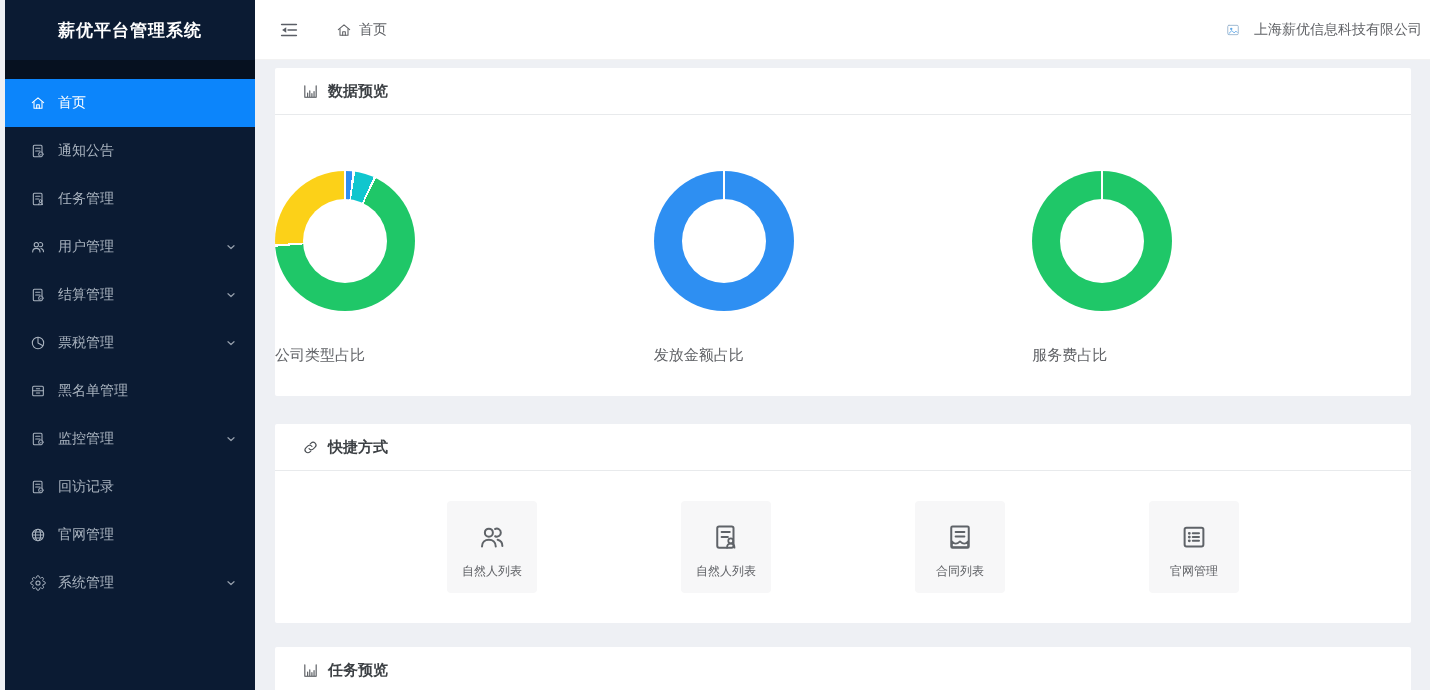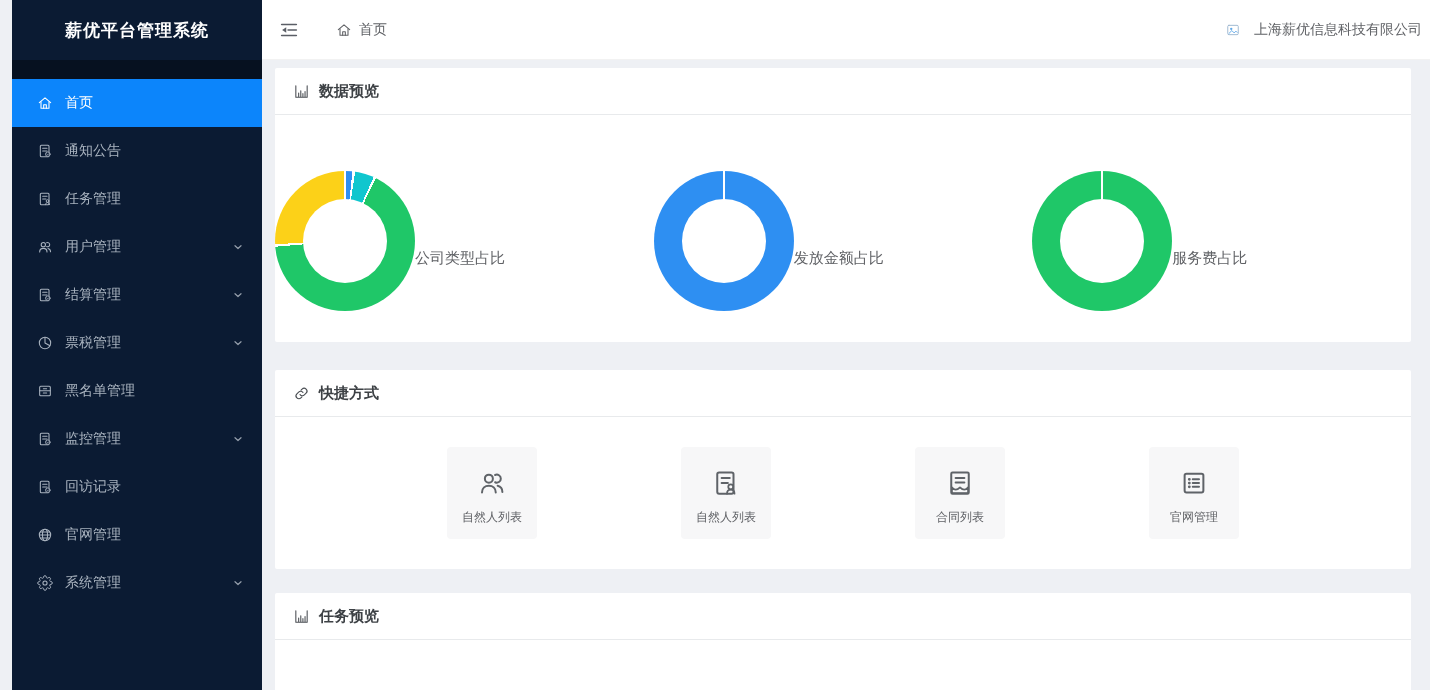--- a/index.html
+++ b/index.html
@@ -1,20 +1,20 @@
 <!DOCTYPE html>
 <html><head>
 <meta charset="utf-8">
 <style>
   * { margin:0; padding:0; box-sizing:border-box; }
   html,body { width:1430px; height:690px; overflow:hidden;
     font-family:"Liberation Sans","DejaVu Sans",sans-serif; background:#eef0f4; }
 
   
-  .sidebar { position:absolute; left:12px; top:0; width:250px; height:690px;
+  .sidebar { position:absolute; left:5px; top:0; width:250px; height:690px;
     background:#0b1b33; z-index:5; }
   .logo { height:60px; display:flex; align-items:center; justify-content:center;
     color:#fff; font-size:17px; font-weight:bold; letter-spacing:1px; }
   .menu-gap { height:19px; background:#061120; }
   .menu { list-style:none; }
   .menu-item { height:48px; display:flex; align-items:center; padding:0 18px 0 25px;
     color:#a9b3bf; font-size:14px; cursor:pointer; position:relative; }
   .menu-item .mi-icon { width:16px; height:16px; margin-right:12px; flex:none; display:inline-flex; }
   .menu-item .mi-icon svg { width:16px; height:16px; stroke:#a9b3bf; }
   .menu-item .arrow { margin-left:auto; display:inline-flex; }
@@ -32,27 +32,27 @@
   .breadcrumb svg { width:16px; height:16px; stroke:#606266; margin-right:7px; }
   .header-right { margin-left:auto; display:flex; align-items:center; cursor:pointer; }
   .avatar-mini { width:14px; height:14px; margin-right:14px; display:inline-flex; }
   .company { color:#606266; font-size:14px; }
 
   
   .main { position:absolute; left:250px; top:60px; right:0; bottom:0;
     background:#eef0f4; padding:8px 19px 0 25px; overflow:hidden; }
   .card { background:#fff; border-radius:2px; }
   .card + .card { margin-top:28px; }
-  .card-title { height:47px; display:flex; align-items:center; padding:0 18px;
+  .card-title { height:47px; display:flex; align-items:center; padding:0 27px;
     border-bottom:1px solid #e8eaec; color:#3d4145; font-size:15px; font-weight:600; }
   .card-title svg { width:17px; height:17px; stroke:#4a4e53; margin-right:9px; }
 
   
   .charts { display:flex; padding:56px 0 31px; }
-  .chart-col { flex:1; display:flex; flex-direction:row; align-items:center; }
+  .chart-col { flex:1; display:flex; flex-direction:column; }
   .donut { width:140px; height:140px; border-radius:50%; display:flex;
     align-items:center; justify-content:center; }
   .donut::after { content:""; width:84px; height:84px; background:#fff; border-radius:50%; }
   .chart-label { margin-top:35px; font-size:15px; color:#606266; }
 
   
   .shortcuts { display:flex; padding:30px 100px; }
   .shortcut-col { flex:1; display:flex; justify-content:center; }
   .shortcut { width:90px; height:92px; background:#f7f7f8; border-radius:4px;
     display:flex; flex-direction:column; align-items:center; padding-top:21px; cursor:pointer; }

